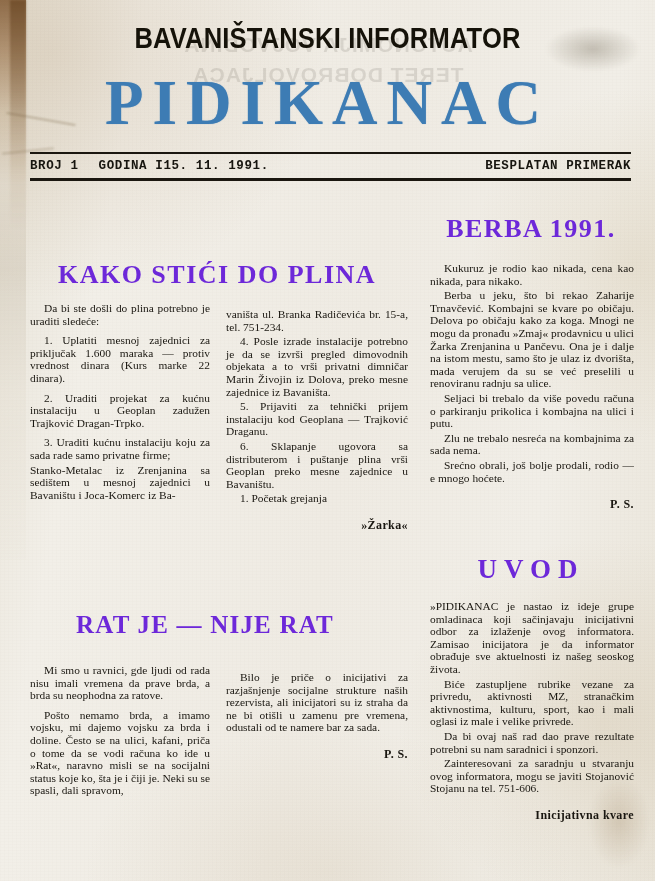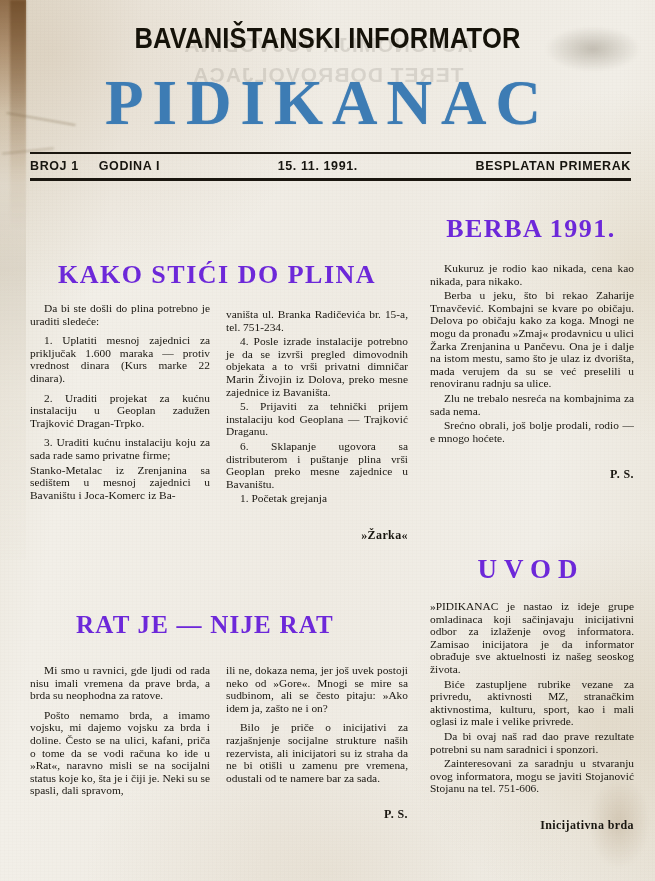--- a/index.html
+++ b/index.html
@@ -85,42 +85,42 @@
     font-size:63px;font-weight:700;letter-spacing:9px;
     color:#3d7cb4;line-height:1;
     text-shadow:0 0 1px rgba(61,124,180,.5);
   }
 
   
   .infobar{
     position:absolute;left:30px;right:24px;top:152px;height:24px;
     border-top:2.5px solid #1b1710;border-bottom:3px solid #1b1710;
     display:flex;align-items:center;
-    font-family:Liberation Sans, sans-serif;
+    font-family:Liberation Mono, monospace;
     font-weight:700;font-size:12.5px;letter-spacing:.6px;
   }
   .infobar .ib-left{flex:0 0 auto;display:flex;gap:20px;}
-  .infobar .ib-mid{flex:1 1 auto;text-align:center;}
+  .infobar .ib-mid{flex:1 1 auto;}
   .infobar .ib-right{flex:0 0 auto;}
 
   
   .col{position:absolute;text-align:justify;}
   .body-txt{
     font-family:"Liberation Serif", serif;
     font-size:11.4px;line-height:12.6px;
     text-align:justify;
     -webkit-hyphens:none;hyphens:none;
     color:#191610;
   }
   .body-txt p{margin:0 0 2px 0;text-indent:14px;}
   .body-txt p.noind{text-indent:0;}
   .body-txt p.gap{margin-top:7px;}
   .sig{
     text-align:right;font-weight:700;font-size:12px;
-    margin-top:24px;letter-spacing:.4px;
+    margin-top:14px;letter-spacing:.4px;
   }
 
   
   .hl{
     font-family:"Liberation Serif", serif;
     font-weight:700;color:#6d28d9;
     text-align:center;line-height:1;
   }
   .hl-big{font-size:26px;letter-spacing:1.5px;transform:scaleX(1.0);}
   .hl-mid{font-size:25px;letter-spacing:1.2px;}
@@ -192,38 +192,38 @@
   </div>
 
   <div class="col hl hl-mid" id="hl-rat">RAT JE — NIJE RAT</div>
 
   <div class="col body-txt" id="c2-a">
     <p class="p">Mi smo u ravnici, gde ljudi od rada nisu imali vremena da prave brda, a brda su neophodna za ratove.</p>
     <p class="p gap">Pošto nemamo brda, a imamo vojsku, mi dajemo vojsku za brda i doline. Često se na ulici, kafani, priča o tome da se vodi računa ko ide u »Rat«, naravno misli se na socijalni status koje ko, šta je i čiji je. Neki su se spasli, dali spravom,</p>
   </div>
 
   <div class="col body-txt" id="c2-b">
-    <p class="p noind">ili ne, dokaza nema, jer još uvek postoji neko od »Gore«. Mnogi se mire sa sudbinom, ali se često pitaju: »Ako idem ja, zašto ne i on?</p>
     <p class="p gap">Bilo je priče o inicijativi za razjašnjenje socijalne strukture naših rezervista, ali inicijatori su iz straha da ne bi otišli u zamenu pre vremena, odustali od te namere bar za sada.</p>
     <div class="sig">P. S.</div>
   </div>
 
   <div class="col hl hl-big" id="hl-berba">BERBA 1991.</div>
 
   <div class="col body-txt" id="c3-a">
     <p class="p">Kukuruz je rodio kao nikada, cena kao nikada, para nikako.</p>
     <p class="p">Berba u jeku, što bi rekao Zaharije Trnavčević. Kombajni se kvare po običaju. Delova po običaju kako za koga. Mnogi ne mogu da pronađu »Zmaj« prodavnicu u ulici Žarka Zrenjanina u Pančevu. Ona je i dalje na istom mestu, samo što je ulaz iz dvorišta, mada verujem da su se već preselili u renoviranu radnju sa ulice.</p>
+    <p class="p">Seljaci bi trebalo da više povedu računa o parkiranju prikolica i kombajna na ulici i putu.</p>
     <p class="p">Zlu ne trebalo nesreća na kombajnima za sada nema.</p>
     <p class="p">Srećno obrali, još bolje prodali, rodio — e mnogo hoćete.</p>
     <div class="sig">P. S.</div>
   </div>
 
   <div class="col hl hl-uvod" id="hl-uvod">UVOD</div>
 
   <div class="col body-txt" id="c3-b">
     <p class="p noind">»PIDIKANAC je nastao iz ideje grupe omladinaca koji sačinjavaju inicijativni odbor za izlaženje ovog informatora. Zamisao inicijatora je da informator obrađuje sve aktuelnosti iz našeg seoskog života.</p>
     <p class="p">Biće zastupljene rubrike vezane za privredu, aktivnosti MZ, stranačkim aktivnostima, kulturu, sport, kao i mali oglasi iz male i velike privrede.</p>
     <p class="p">Da bi ovaj naš rad dao prave rezultate potrebni su nam saradnici i sponzori.</p>
     <p class="p">Zainteresovani za saradnju u stvaranju ovog informatora, mogu se javiti Stojanović Stojanu na tel. 751-606.</p>
-    <div class="sig">Inicijativna brda</div>
+    <div class="sig">Inicijativna kvare</div>
   </div>
 
 </div>
 
 </body></html>

